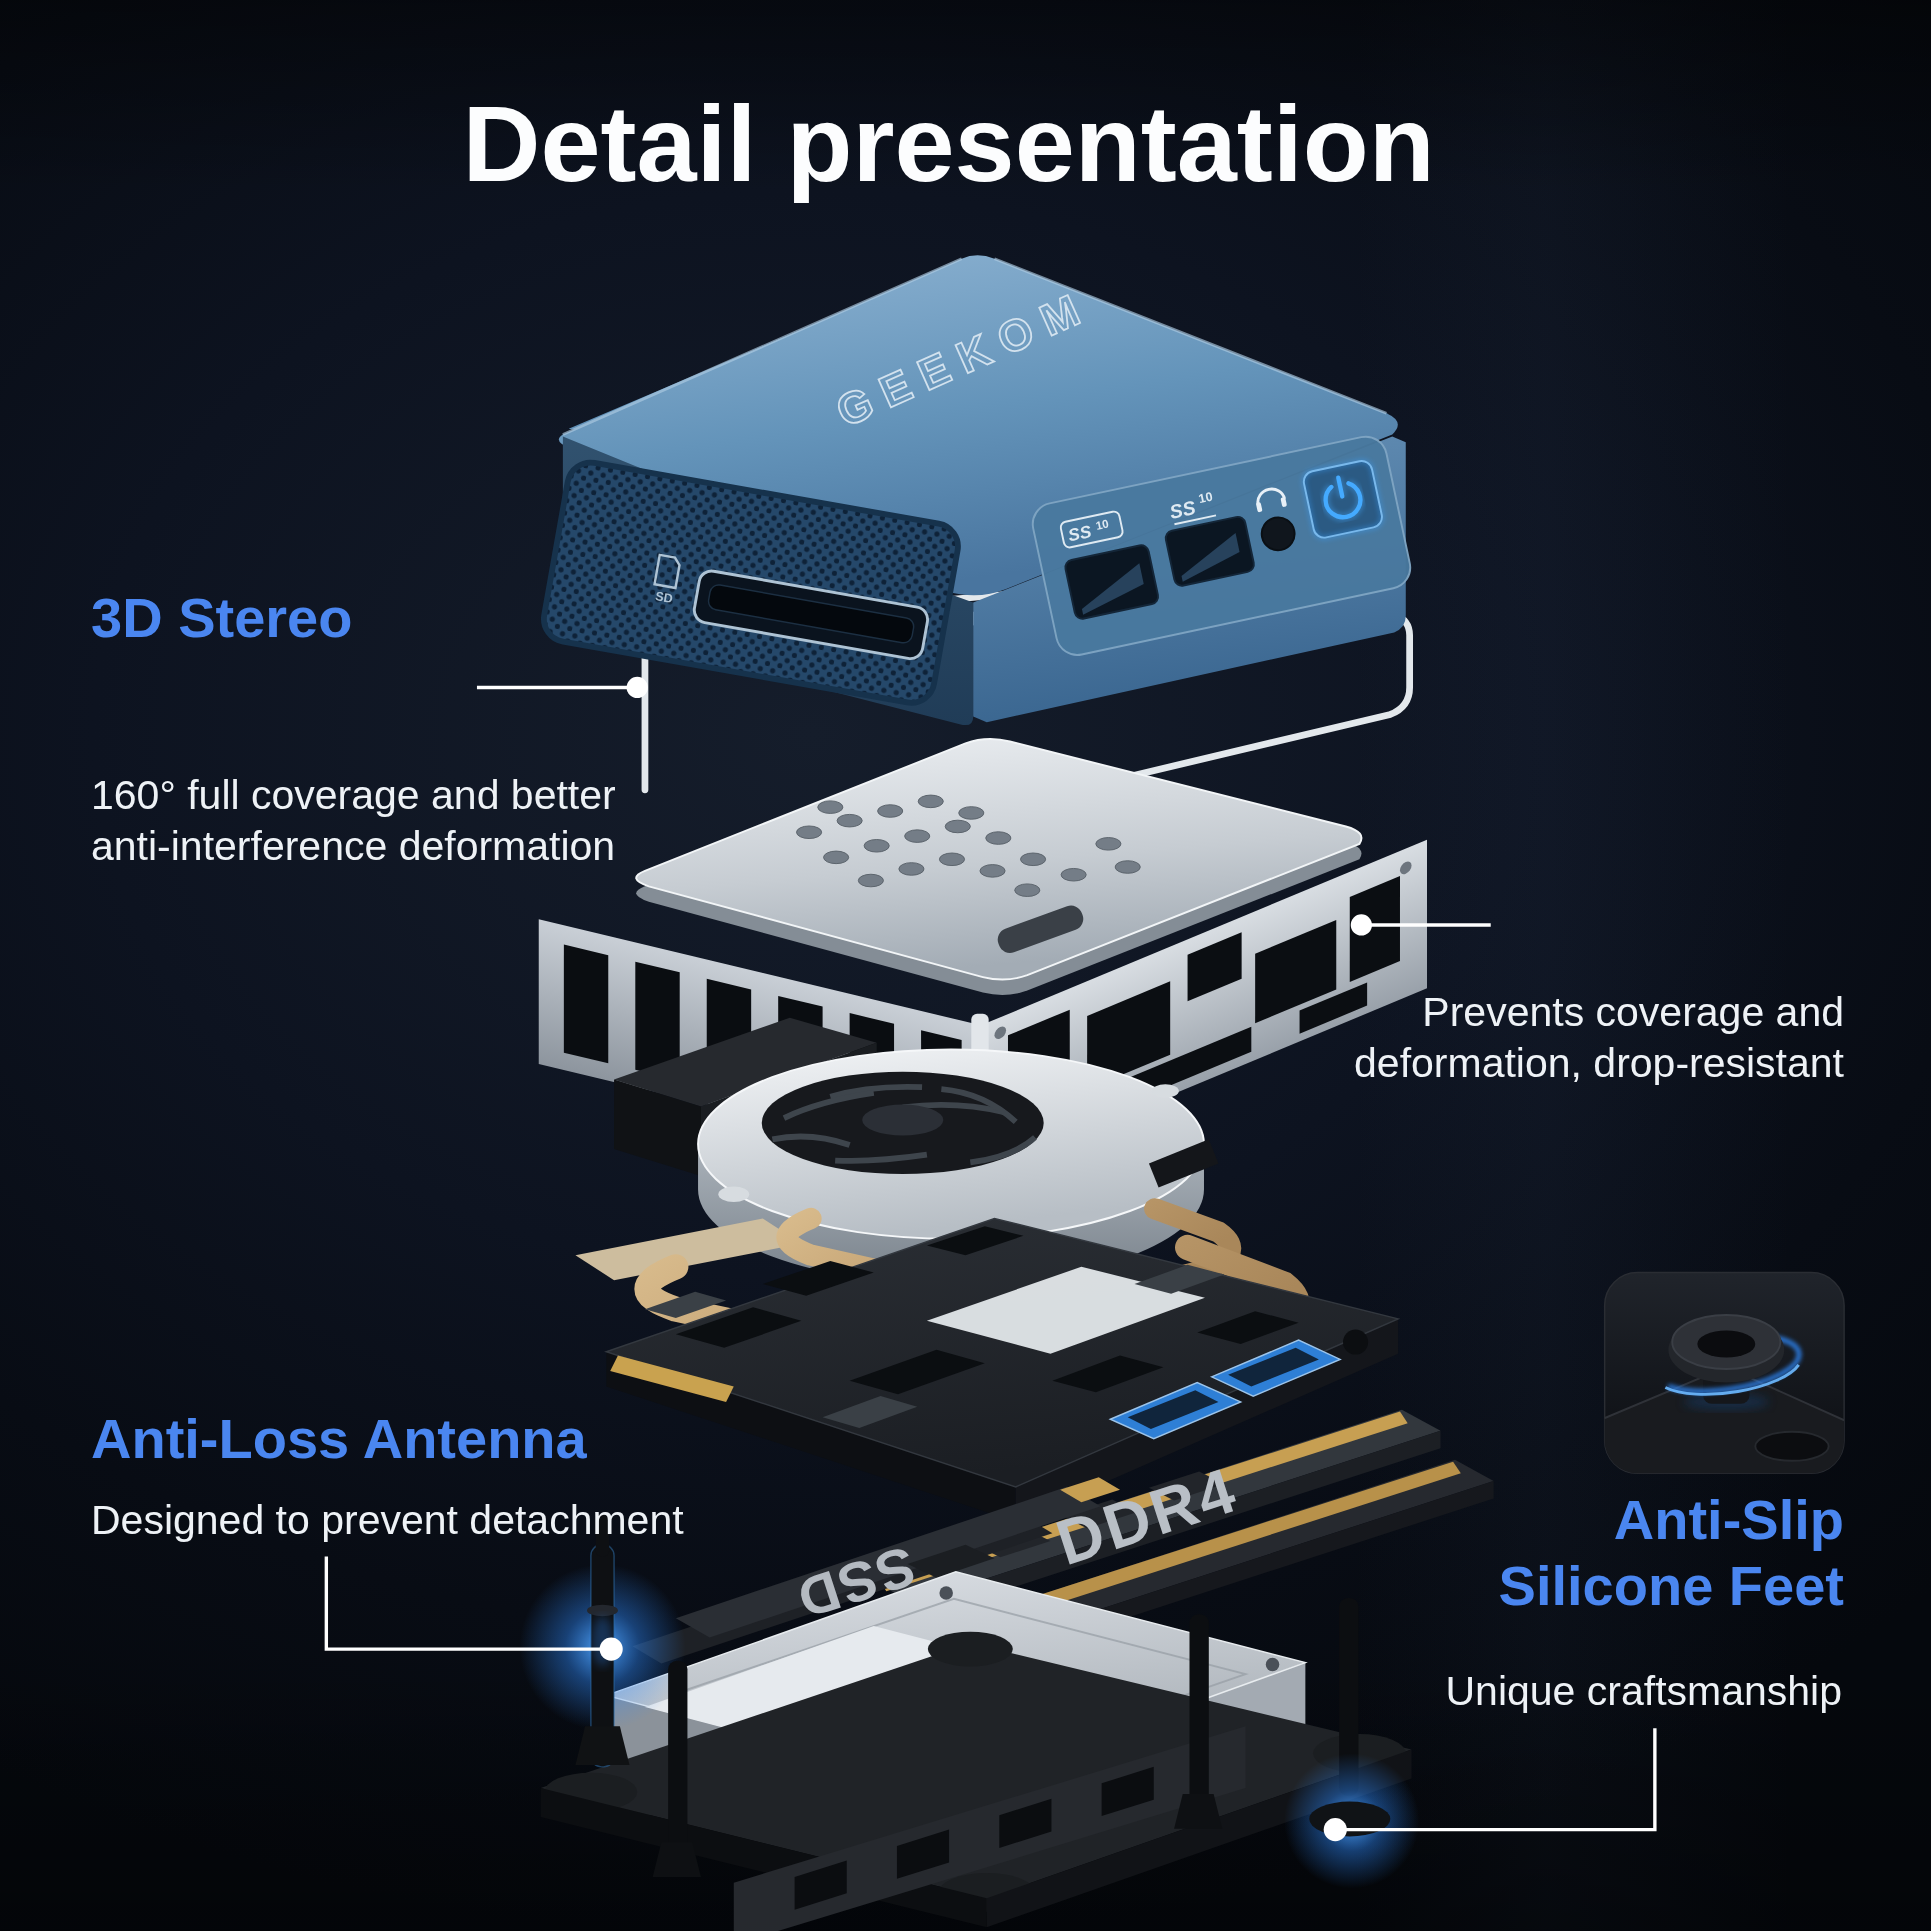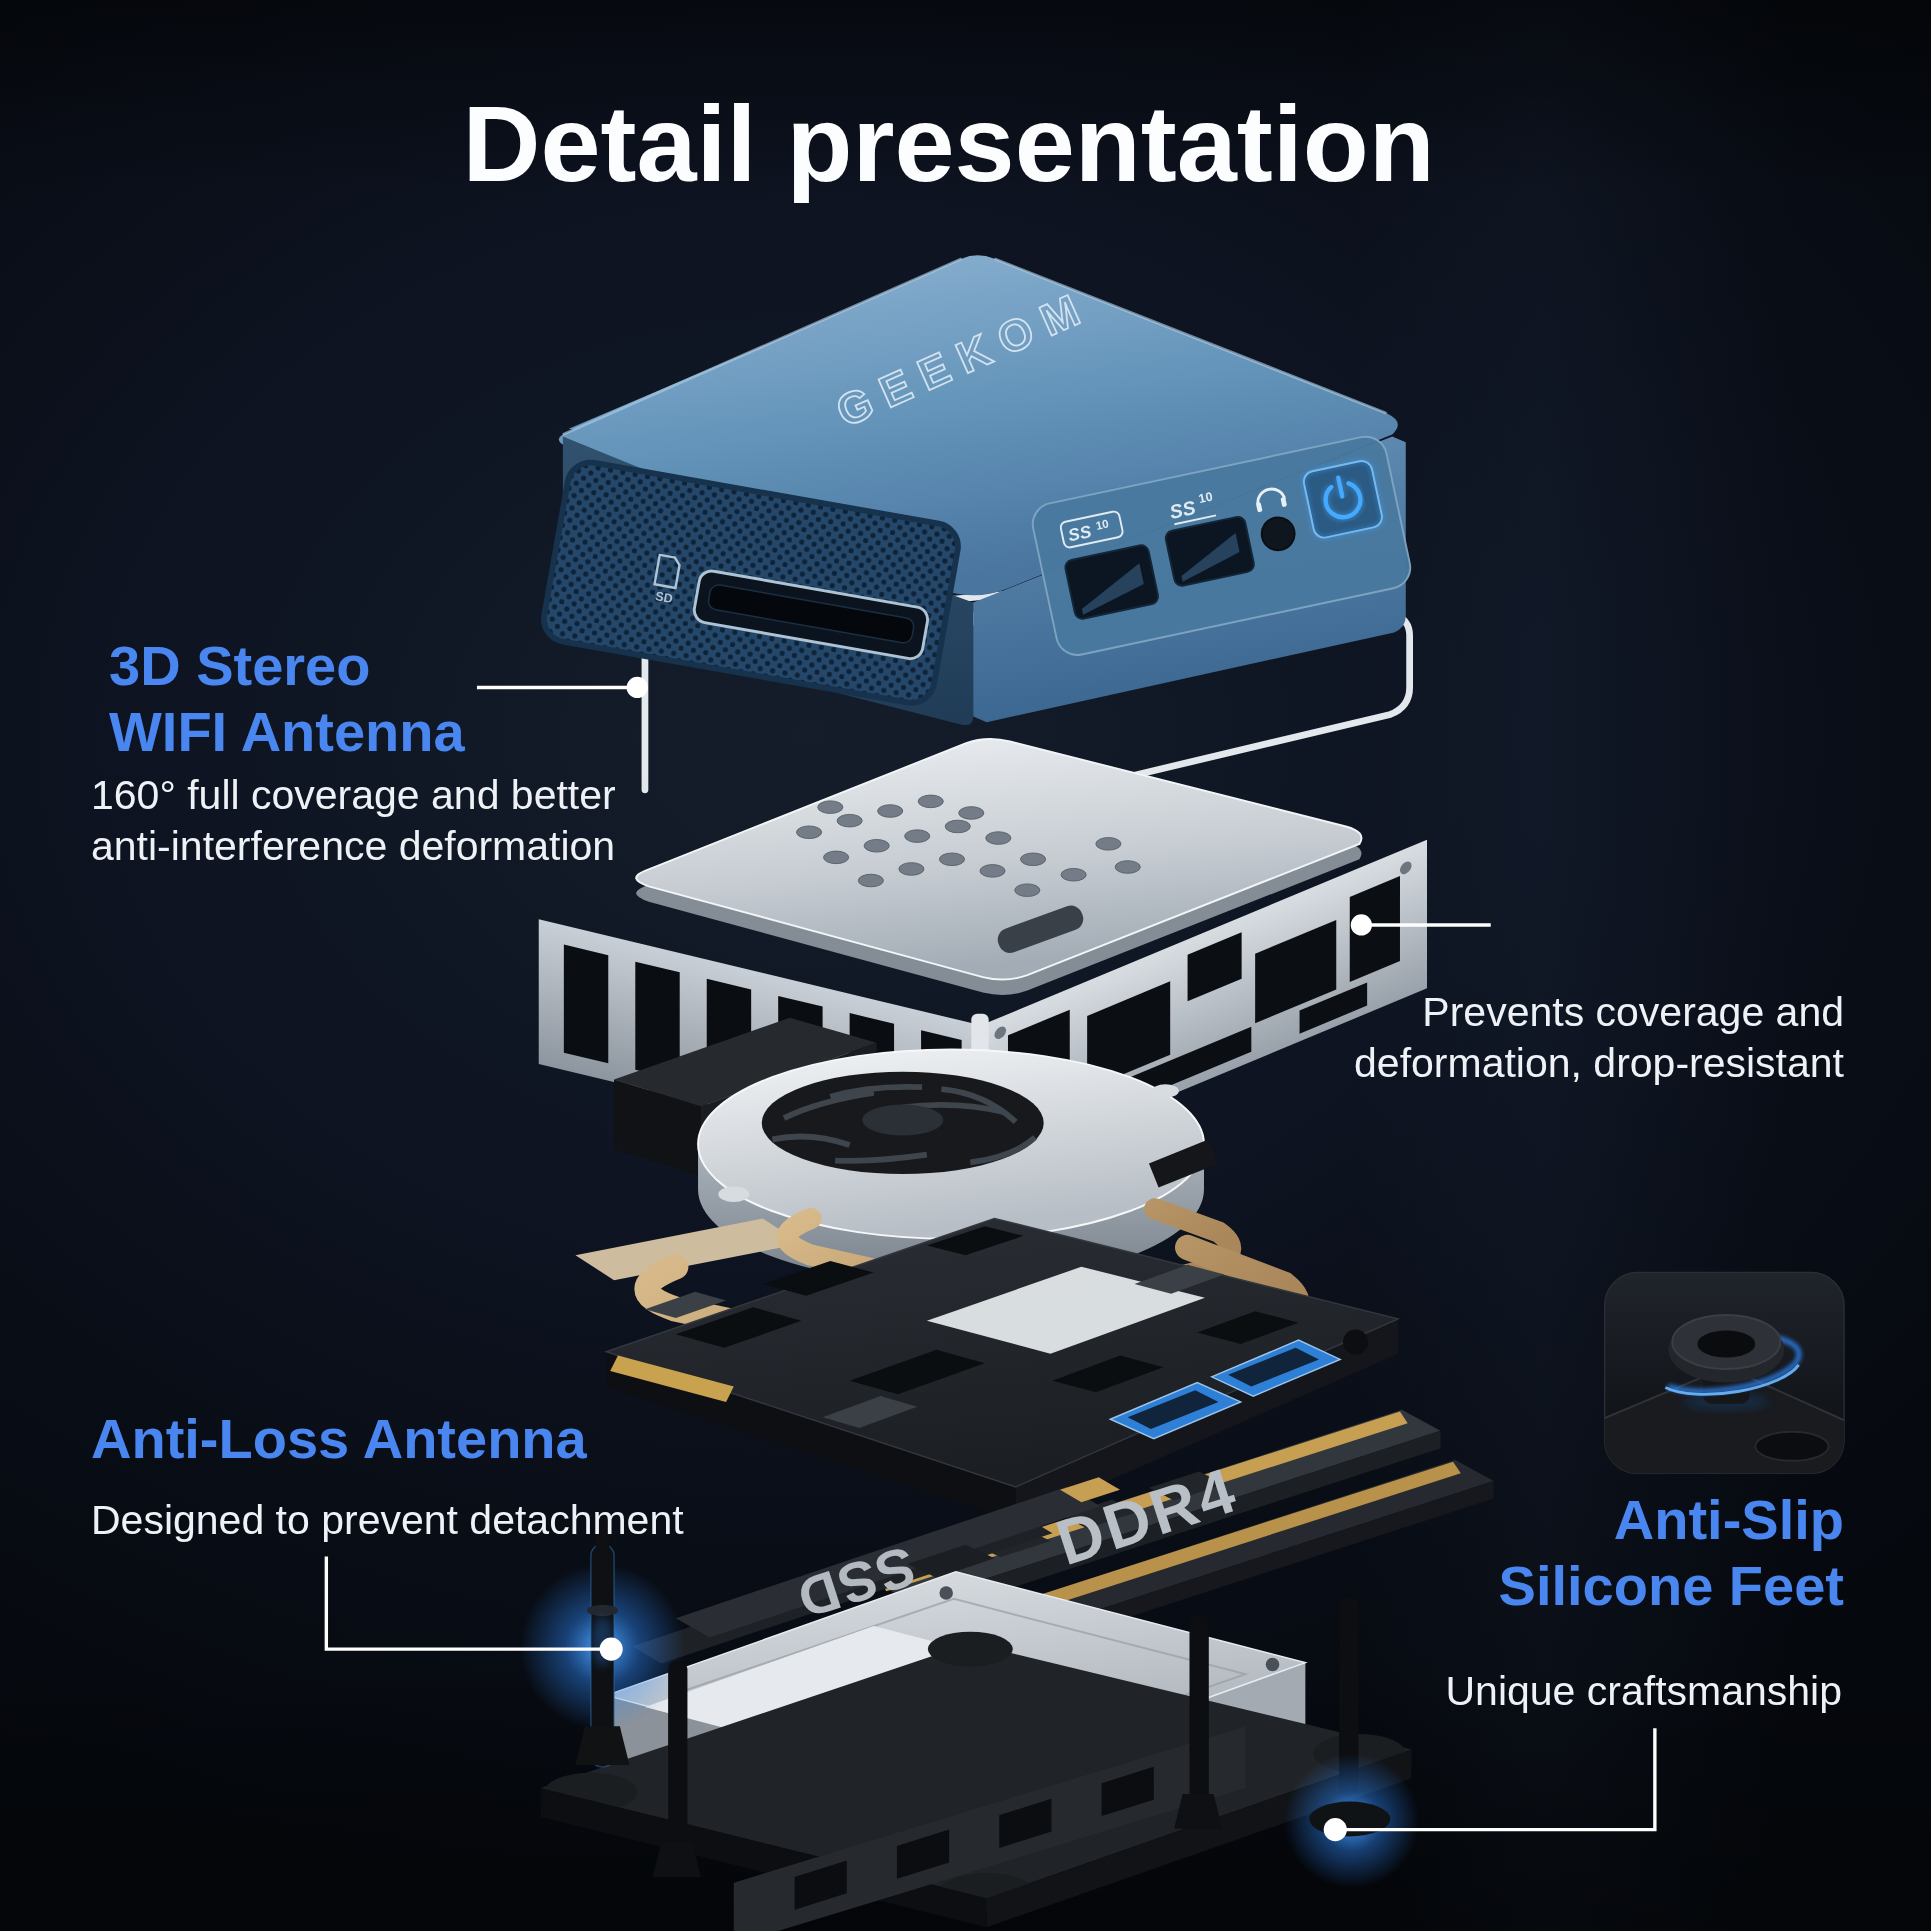--- a/index.html
+++ b/index.html
@@ -14,21 +14,21 @@
   #scene{position:absolute;left:0;top:0;z-index:1;}
   .txt{position:absolute;z-index:3;}
   .page-title{
     left:0;top:81px;width:1897px;text-align:center;
     font-size:108px;font-weight:700;color:#fcfdfe;letter-spacing:0px;
   }
   .co-heading{font-size:56px;line-height:66px;font-weight:700;color:#4a86f0;}
   .co-desc{font-size:41px;line-height:51px;font-weight:400;color:#eef2f6;}
   .left-align{text-align:left;}
   .right-align{text-align:right;}
-  #wifi-heading{left:109px;top:585px;margin-top:48px;}
+  #wifi-heading{left:91px;top:585px;}
   #wifi-desc{left:91px;top:770px;}
   #metal-heading{right:87px;top:892px;}
   #metal-desc{right:87px;top:987px;}
   #screws-heading{left:91px;top:1406px;}
   #screws-desc{left:91px;top:1495px;}
   #feet-heading{right:87px;top:1487px;}
   #feet-desc{right:89px;top:1666px;}
 </style>
 </head>
 <body>
@@ -416,21 +416,20 @@
         <polyline points="1714,1790 1714,1895 1383,1895"></polyline>
           <circle cx="1383" cy="1895" r="12" fill="#ffffff" stroke="none"></circle>
       </g>
     </g>
   </svg>
 
   <div class="txt page-title">Detail presentation</div>
 
   <div class="txt co-heading left-align" id="wifi-heading">
     <div>3D Stereo</div>
-    <div>WIFI Antenna</div>
   </div>
   <div class="txt co-desc left-align" id="wifi-desc">
     <div>160° full coverage and better</div>
     <div>anti-interference deformation</div>
   </div>
 
   <div class="txt co-desc right-align" id="metal-desc">
     <div>Prevents coverage and</div>
     <div>deformation, drop-resistant</div>
   </div>

